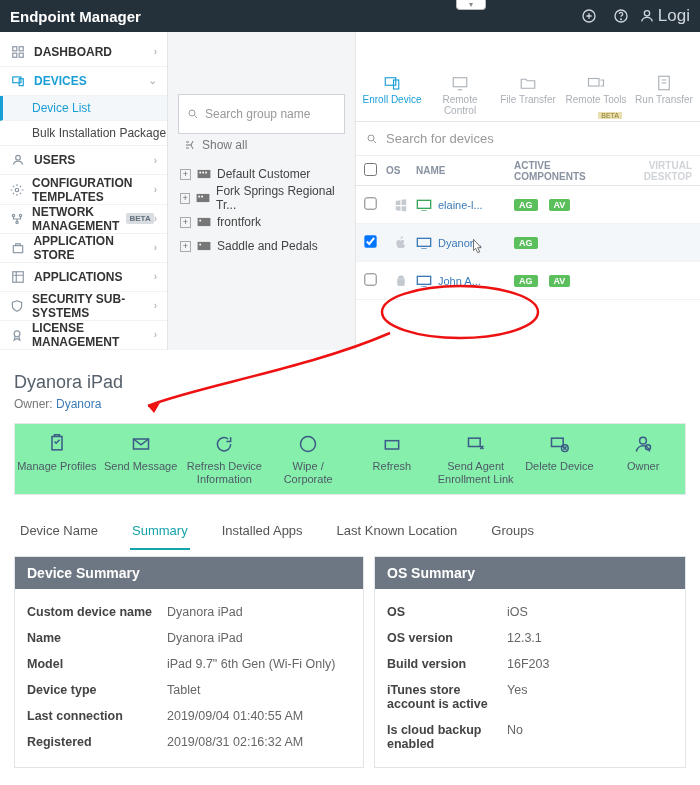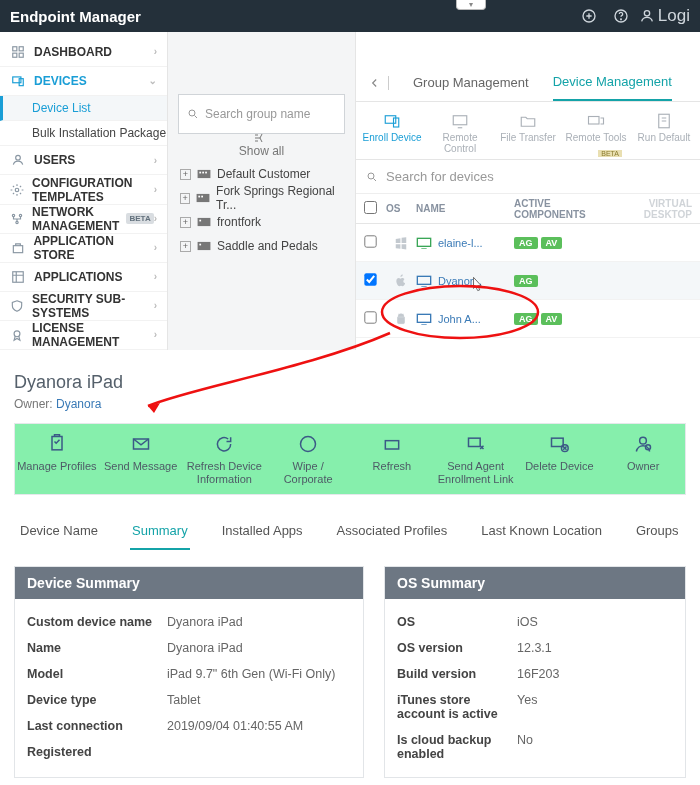--- a/index.html
+++ b/index.html
@@ -29,21 +29,21 @@
   .side-item .icon { width:16px; height:16px; margin-right:8px; display:inline-flex;align-items:center;justify-content:center; color:#8a97a3;}
   .side-item .icon svg { width:14px;height:14px; stroke:#8a97a3; fill:none; stroke-width:2;}
   .side-sub { display:flex; align-items:center; height:26px; padding-left:32px; font-size:12px; color:#444; border-bottom:1px solid #f2f2f2;}
   .side-sub.selected { background:#f4f7f9; color:#1a9ed6; border-left:3px solid #1a9ed6; padding-left:29px;}
 
   
   .midpanel { width:195px; background:#f4f5f6; border-right:1px solid #e5e5e5; padding:54px 10px 10px 10px; font-size:12px; position:relative;}
   .search-wrap { position:absolute; top:62px; left:10px; right:10px; }
   .search-box { width:100%; height:40px; background:#fff; border:1px solid #d0d4d8; display:flex; align-items:center; padding:0 8px; color:#999;}
   .search-box svg { width:12px;height:12px; stroke:#999; fill:none; stroke-width:2; margin-right:6px;}
-  .showall { margin-top:46px; height:26px; display:flex; align-items:center; color:#777; padding:0 6px;flex-direction:column;}
+  .showall { margin-top:46px; height:26px; display:flex; align-items:center; color:#777; padding:0 6px;}
   .showall svg { width:12px;height:12px; stroke:#777; fill:none; stroke-width:2; margin-right:6px;}
   .tree { margin-top:4px; }
   .tree-item { display:flex; align-items:center; height:24px; padding:0 2px; color:#444;}
   .tree-item .plus { width:11px;height:11px; border:1px solid #aaa; display:inline-flex;align-items:center;justify-content:center; font-size:9px; color:#666; margin-right:6px;}
   .tree-item .org { width:14px;height:12px; margin-right:6px; display:inline-block;}
   .tree-item .org svg { width:14px;height:12px; fill:#777;}
 
   
   .devpane { flex:1; background:#fff; display:flex; flex-direction:column; position:relative; padding-top:32px;}
   .tabrow { height:38px; border-bottom:1px solid #e5e5e5; display:flex; align-items:center; padding:0 12px;}
@@ -71,21 +71,21 @@
   .devrow { height:38px; display:flex; align-items:center; padding:0 8px; border-bottom:1px solid #f2f2f2;}
   .devrow.sel { background:#f4f7f9;}
   .devrow input[type=checkbox]{ transform:scale(0.95);}
   .devrow .os-ic { width:30px; display:flex;justify-content:center; color:#c3c9cf;}
   .devrow .os-ic svg { width:14px;height:14px; fill:currentColor;}
   .devrow .name-cell { width:98px; display:flex;align-items:center; color:#3a7ab6; font-size:11px; }
   .devrow .name-cell .mon { width:16px;height:12px; margin-right:6px;}
   .devrow .name-cell .mon svg{ width:16px;height:12px; stroke:currentColor; fill:none; stroke-width:2;}
   .devrow .name-cell.green .mon svg { stroke:#3aa657;}
   .devrow .name-cell.blue .mon svg { stroke:#3a7ab6;}
-  .devrow .ac-cell { width:100px; display:flex; gap:3px;}
+  .devrow .ac-cell { width:100px; display:flex; gap:11px;}
   .pill { font-size:9px; font-weight:700; color:#fff; background:#5bbf5b; padding:1px 5px; border-radius:2px;}
 
   
   .annot { position:absolute; pointer-events:none; z-index:50; }
   .annot svg { overflow:visible;}
 
   
   .detail { border-top:4px solid #fff; padding:18px 14px 4px 14px; }
   .detail h2 { font-size:18px; color:#55606b; font-weight:500; margin-bottom:4px;}
   .detail .owner { font-size:12px; color:#777;}
@@ -94,21 +94,21 @@
   .actionbar2 { margin-top:12px; background:#86efac; border:1px solid #e5e8eb; display:flex; padding:8px 0;}
   .ab-item { flex:1; display:flex; flex-direction:column; align-items:center; justify-content:flex-start; color:#4e5a66; font-size:11px; text-align:center; padding:0 2px;}
   .ab-item .ic { height:24px; display:flex;align-items:center;justify-content:center; color:#3b5a86; margin-bottom:4px;}
   .ab-item .ic svg { width:22px;height:20px; stroke:currentColor; fill:none; stroke-width:1.8;}
   .ab-item span { line-height:1.2; }
 
   .dtabs { margin-top:22px; display:flex; gap:30px; padding:0 4px; border-bottom:0px solid #fff; font-size:13px; color:#555;}
   .dtabs .dtab { padding:6px 2px 10px 2px; }
   .dtabs .dtab.active { color:#14a3a8; border-bottom:2px solid #14a3a8;}
 
-  .cards { margin-top:16px; display:flex; gap:20px;}
+  .cards { margin-top:6px; display:flex; gap:10px;}
   .card { border:1px solid #e2e5e8;}
   .card.h { width:350px;}
   .card .chead { background:#6d7783; color:#fff; font-weight:600; font-size:14px; padding:8px 12px;}
   .card .cbody { padding:10px 12px;}
   .kv { display:flex; font-size:12.5px; color:#555; padding:6px 0;}
   .kv .k { width:140px; font-weight:600; color:#444;}
   .kv .v { flex:1; color:#666;}
   .card.h2 .kv .k { width:120px;}
   .card.h2 { flex:1;}
 
@@ -305,30 +305,20 @@
             <span class="org"><svg viewBox="0 0 24 16">
                 <rect x="1" y="1" width="22" height="14"></rect>
                 <rect x="4" y="4" width="3" height="3" fill="#fff"></rect>
               </svg></span>
             <span>Saddle and Pedals</span>
           </div>
       </div>
     </div>
 
     <div class="devpane">
-      <div class="tabrow">
-        <span class="back">
-            <svg viewBox="0 0 24 24">
-              <path d="M14 6l-6 6 6 6"></path>
-            </svg>
-            <span style="border-left:1px solid #ccc;height:14px;margin-left:6px"></span>
-          </span>
-        <span class="tab">Group Management</span>
-        <span class="tab active">Device Management</span>
-      </div>
       <div class="actionrow">
         <div class="actionbtn on">
             <span class="ic">
               <svg viewBox="0 0 24 24">
                 <rect x="3" y="5" width="14" height="10"></rect>
                 <rect x="14" y="8" width="7" height="12"></rect>
               </svg>
             </span>
             <span>Enroll Device</span>
           </div>
@@ -359,21 +349,21 @@
             <span>Remote Tools</span>
             <span class="mini">BETA</span>
           </div>
         <div class="actionbtn">
             <span class="ic">
               <svg viewBox="0 0 24 24">
                 <rect x="5" y="3" width="14" height="18"></rect>
                 <path d="M9 8h6M9 12h6"></path>
               </svg>
             </span>
-            <span>Run Default</span>
+            <span>Run Transfer</span>
           </div>
       </div>
       <div class="devsearch">
         <svg viewBox="0 0 24 24">
             <circle cx="10" cy="10" r="6"></circle>
             <path d="M20 20l-5-5"></path>
           </svg>
         <span>Search for devices</span>
       </div>
       <div class="devhead">
@@ -535,21 +525,20 @@
             </svg>
           </span>
           <span>Owner</span>
         </div>
     </div>
 
     <div class="dtabs">
       <span class="dtab">Device Name</span>
       <span class="dtab active">Summary</span>
       <span class="dtab">Installed Apps</span>
-      <span class="dtab">Associated Profiles</span>
       <span class="dtab">Last Known Location</span>
       <span class="dtab">Groups</span>
     </div>
 
     <div class="cards">
       <div class="card h">
         <div class="chead">Device Summary</div>
         <div class="cbody">
           <div class="kv">
               <span class="k">Custom device name</span>
@@ -566,20 +555,21 @@
           <div class="kv">
               <span class="k">Device type</span>
               <span class="v">Tablet</span>
             </div>
           <div class="kv">
               <span class="k">Last connection</span>
               <span class="v">2019/09/04 01:40:55 AM</span>
             </div>
           <div class="kv">
               <span class="k">Registered</span>
+              <span class="v">2019/08/31 02:16:32 AM</span>
             </div>
         </div>
       </div>
       <div class="card h2">
         <div class="chead">OS Summary</div>
         <div class="cbody">
           <div class="kv">
               <span class="k">OS</span>
               <span class="v">iOS</span>
             </div>

